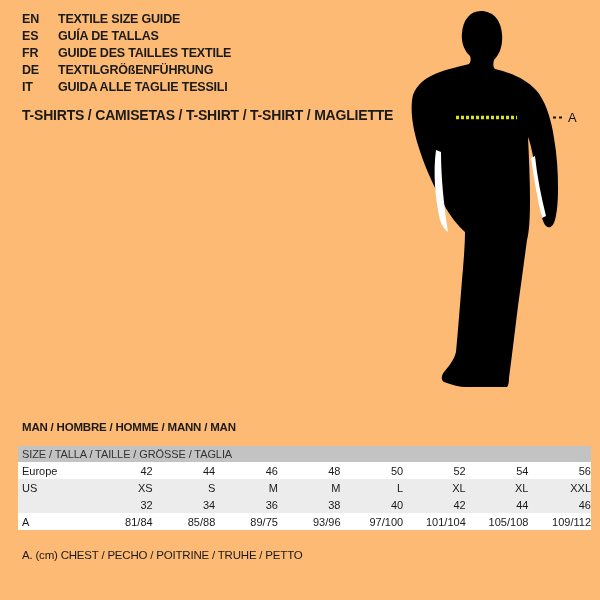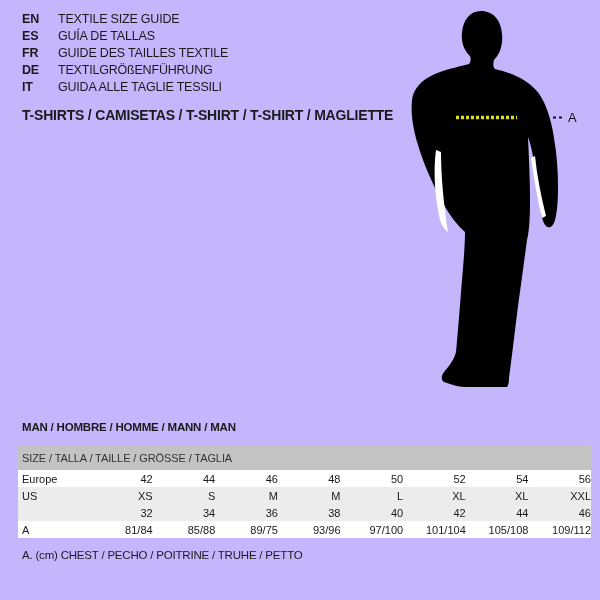--- a/index.html
+++ b/index.html
@@ -1,36 +1,36 @@
 <!DOCTYPE html>
 <html><head>
 <meta charset="utf-8">
 <style>
   html,body{margin:0;padding:0;background:#fff;}
   .sheet{
-    position:relative;width:600px;height:600px;background:#c4b5fd;overflow:hidden;
+    position:relative;width:600px;height:600px;background:#fdba74;overflow:hidden;
     font-family:"Liberation Sans","DejaVu Sans",sans-serif;color:#1a1a1a;
   }
   
   .lang-block{position:absolute;left:22px;top:10px;}
   .lang-row{display:flex;height:17px;align-items:center;}
   .lang-code{width:36px;font-size:12.5px;font-weight:700;letter-spacing:-0.2px;}
-  .lang-label{font-size:12.5px;font-weight:400;letter-spacing:-0.2px;white-space:nowrap;}
+  .lang-label{font-size:12.5px;font-weight:700;letter-spacing:-0.2px;white-space:nowrap;}
   
   .categories{position:absolute;left:22px;top:106px;}
   .cat-line{font-size:14px;font-weight:700;letter-spacing:-0.2px;line-height:18px;white-space:nowrap;}
   
   .figure-wrap{position:absolute;left:400px;top:0;width:200px;height:400px;}
   .figure-wrap svg{display:block;width:200px;height:400px;}
   
   .man-title{position:absolute;left:22px;top:421px;font-size:11.5px;font-weight:700;letter-spacing:-0.2px;}
   
   .size-table{position:absolute;left:18px;top:446px;width:573px;border-collapse:collapse;table-layout:fixed;}
   .size-table td,.size-table th{padding:0;font-size:11px;font-weight:400;height:17px;vertical-align:middle;}
-  .size-table .hdr th{background:#c3c3c3;text-align:left;padding-left:4px;height:24px;color:#333;font-weight:400;letter-spacing:-0.1px;}
+  .size-table .hdr th{background:#c3c3c3;text-align:left;padding-left:4px;height:16px;color:#333;font-weight:400;letter-spacing:-0.1px;}
   .size-table td.lbl{text-align:left;padding-left:4px;}
   .size-table td.val{text-align:right;}
   .row-white td{background:#ffffff;}
   .row-gray td{background:#ececec;}
   
   .footnote{position:absolute;left:22px;top:549px;font-size:11.5px;font-weight:400;letter-spacing:-0.2px;}
 </style>
 </head>
 <body>
 

